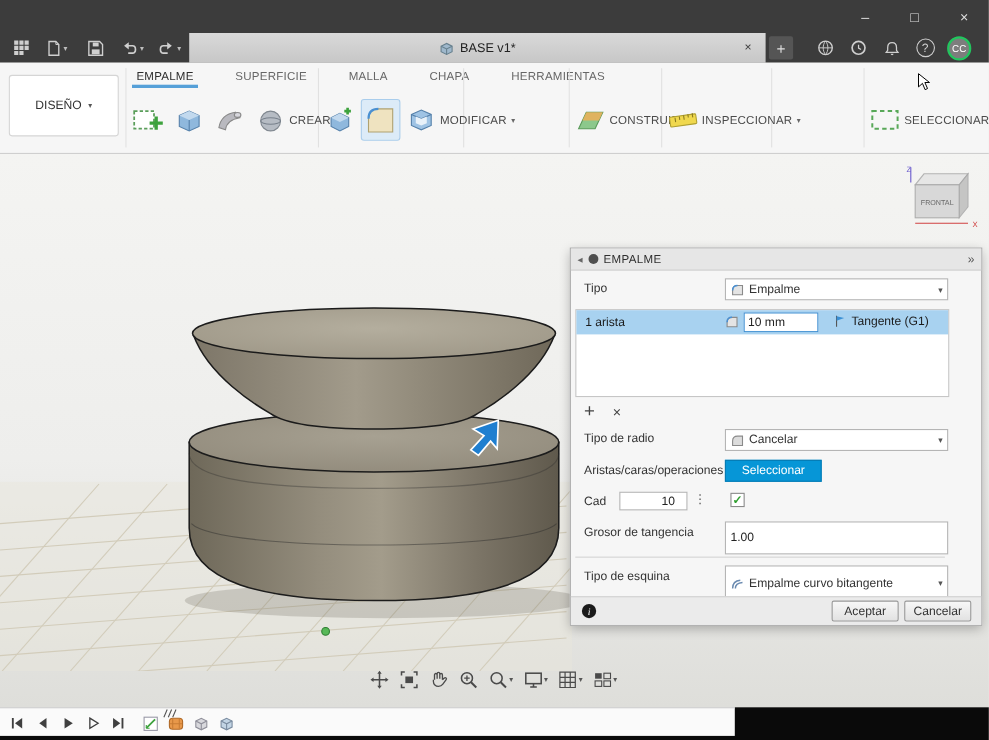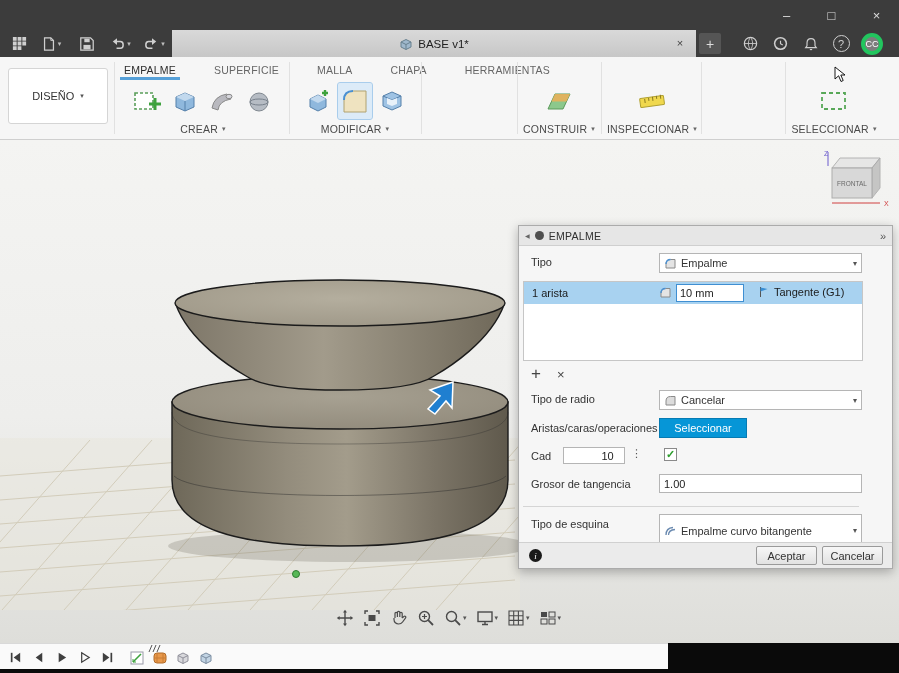--- a/index.html
+++ b/index.html
@@ -17,34 +17,34 @@
   .appbar .icon-btn { position:absolute; top:3px; width:26px; height:21px; display:flex; align-items:center; justify-content:center; }
   .mini-caret { color:#bdbdbd; font-size:7px; margin-left:1px; }
   .doc-tab { position:absolute; left:172px; top:0; width:524px; height:27px;
              background:linear-gradient(#d9d9d9,#c7c7c7); display:flex; align-items:center; justify-content:center;
              font-size:11.5px; color:#222; }
   .doc-tab .tab-close { position:absolute; right:8px; top:5px; width:16px; height:16px; display:flex; align-items:center; justify-content:center;
              color:#444; font-size:11px; }
   .new-tab-btn { position:absolute; left:699px; top:3px; width:22px; height:21px; background:#555; color:#ddd;
              display:flex; align-items:center; justify-content:center; font-size:14px; border-radius:2px; }
   .avatar { position:absolute; left:861px; top:3px; width:22px; height:22px; border-radius:50%; background:#7d7d7d;
-            border:4px solid #22c55e; color:#fff; font-size:9px; display:flex; align-items:center; justify-content:center; }
+            border:2px solid #22c55e; color:#fff; font-size:9px; display:flex; align-items:center; justify-content:center; }
   .help-badge { width:17px; height:17px; border:1.4px solid #cfcfcf; border-radius:50%; color:#cfcfcf; font-size:11px;
             display:flex; align-items:center; justify-content:center; }
 
   
   .ribbon { position:absolute; top:57px; left:0; width:899px; height:83px; background:#f6f6f6; border-bottom:1px solid #cfcfcf; }
   .workspace-btn { position:absolute; left:8px; top:11px; width:100px; height:56px; background:#fff; border:1px solid #d5d5d5;
             border-radius:3px; display:flex; align-items:center; justify-content:center; font-size:11px; color:#333; gap:5px; }
   .ribbon-tabs { position:absolute; left:118px; top:3px; height:19px; display:flex; gap:26px; }
   .ribbon-tab { padding:0 6px; font-size:10.5px; color:#666; display:flex; align-items:center; position:relative; letter-spacing:.2px; }
   .ribbon-tab.active { color:#2d2d2d; }
   .ribbon-tab.active::after { content:""; position:absolute; left:2px; right:2px; bottom:-1px; height:3px; background:#56a0d8; }
   .vsep { position:absolute; top:5px; height:72px; width:1px; background:#e1e1e1; }
-  .tool-group { position:absolute; top:24px; height:55px; display:flex; flex-direction:column; align-items:center; }
+  .tool-group { position:absolute; top:24px; height:55px; display:flex; flex-direction:row; align-items:center; }
   .tools { display:flex; gap:3px; align-items:center; justify-content:center; height:40px; }
   .tool { width:34px; height:36px; display:flex; align-items:center; justify-content:center; border-radius:2px; }
   .tool.active { background:#dcebf8; outline:1px solid #a9cdec; }
   .glabel { margin-top:2px; font-size:10.5px; color:#4a4a4a; display:flex; align-items:center; gap:3px; letter-spacing:.2px; }
   .glabel .mini-caret { color:#666; }
 
   
   .viewport { position:absolute; top:140px; left:0; width:899px; height:503px;
               background:linear-gradient(#f4f4f2 0%, #eeeeec 55%, #dededa 100%); }
   .scene { position:absolute; inset:0; }
@@ -520,21 +520,21 @@
       <div class="sel-btn" style="top:192px">Seleccionar</div>
 
       <div class="dlg-label" style="top:220px">Cad</div>
       <input class="small-input" style="left: 44px; top: 221px; width: 62px; text-align: center; padding-left: 27px;" value="10">
       <div class="dots" style="left:112px;top:221px">⋮</div>
       <div class="chk" style="left:145px;top:222px">
           <span>✓</span>
         </div>
 
       <div class="dlg-label" style="top:248px">Grosor de tangencia</div>
-      <input class="small-input" style="left: 140px; top: 248px; width: 203px; height: 19px; padding: 0px 4px;" value="1.00">
+      <input class="small-input" style="left: 140px; top: 248px; width: 203px; height: 30px; padding: 0px 4px;" value="1.00">
 
       <div class="dlg-sep" style="top:280px"></div>
 
       <div class="dlg-label" style="top:288px">Tipo de esquina</div>
       <div class="dd" style="top:288px;height:33px">
         <svg width="13" height="13" viewBox="0 0 13 13">
             <path d="M2 11Q2 4 9 3.5M4.5 11Q4.5 6 11 5.5" fill="none" stroke="#6a8ab0" stroke-width="1.3"></path>
           </svg>
         <span>Empalme curvo bitangente</span>
         <span class="dd-caret">▾</span>

